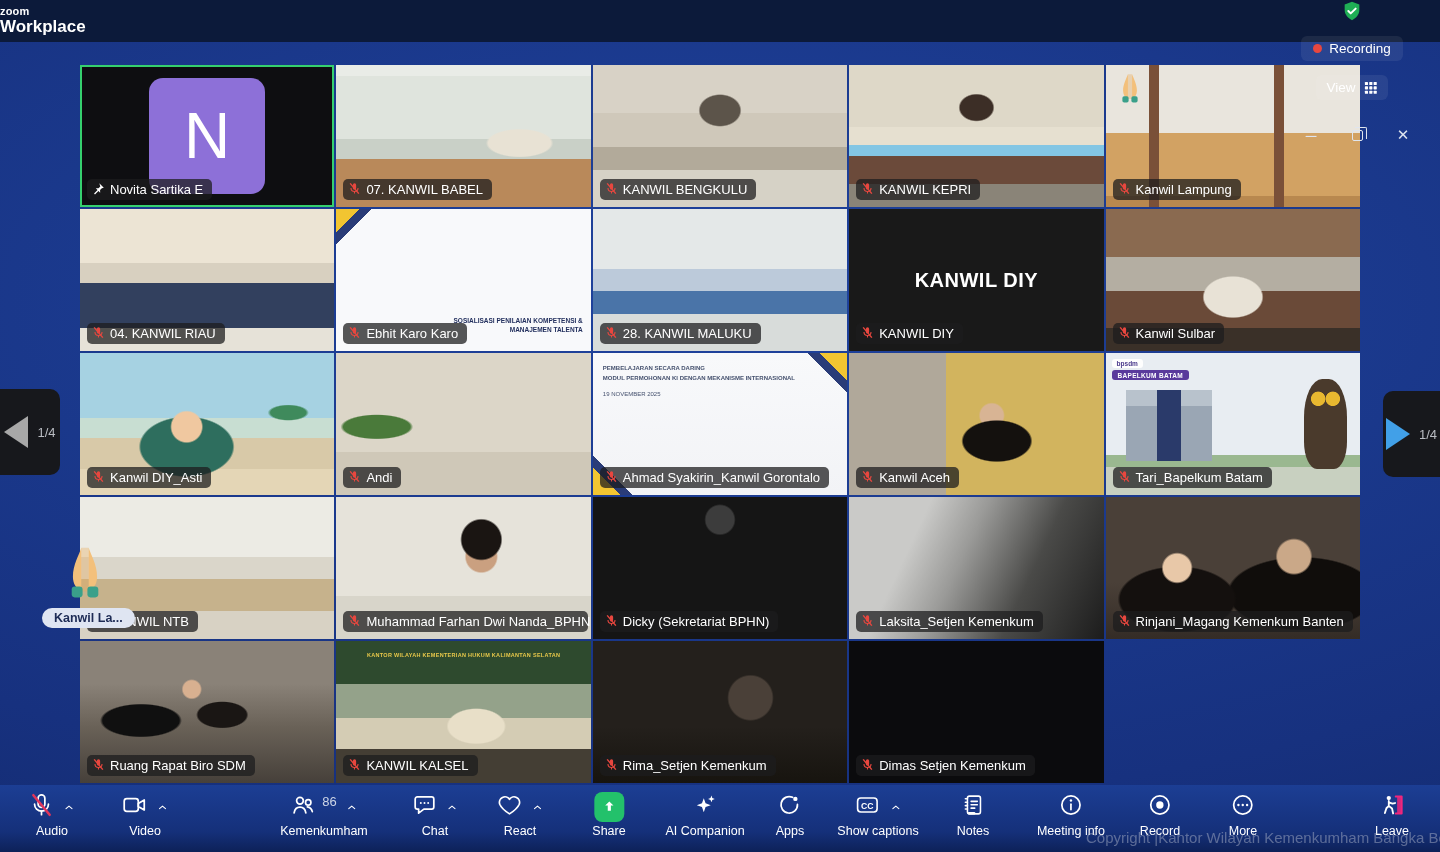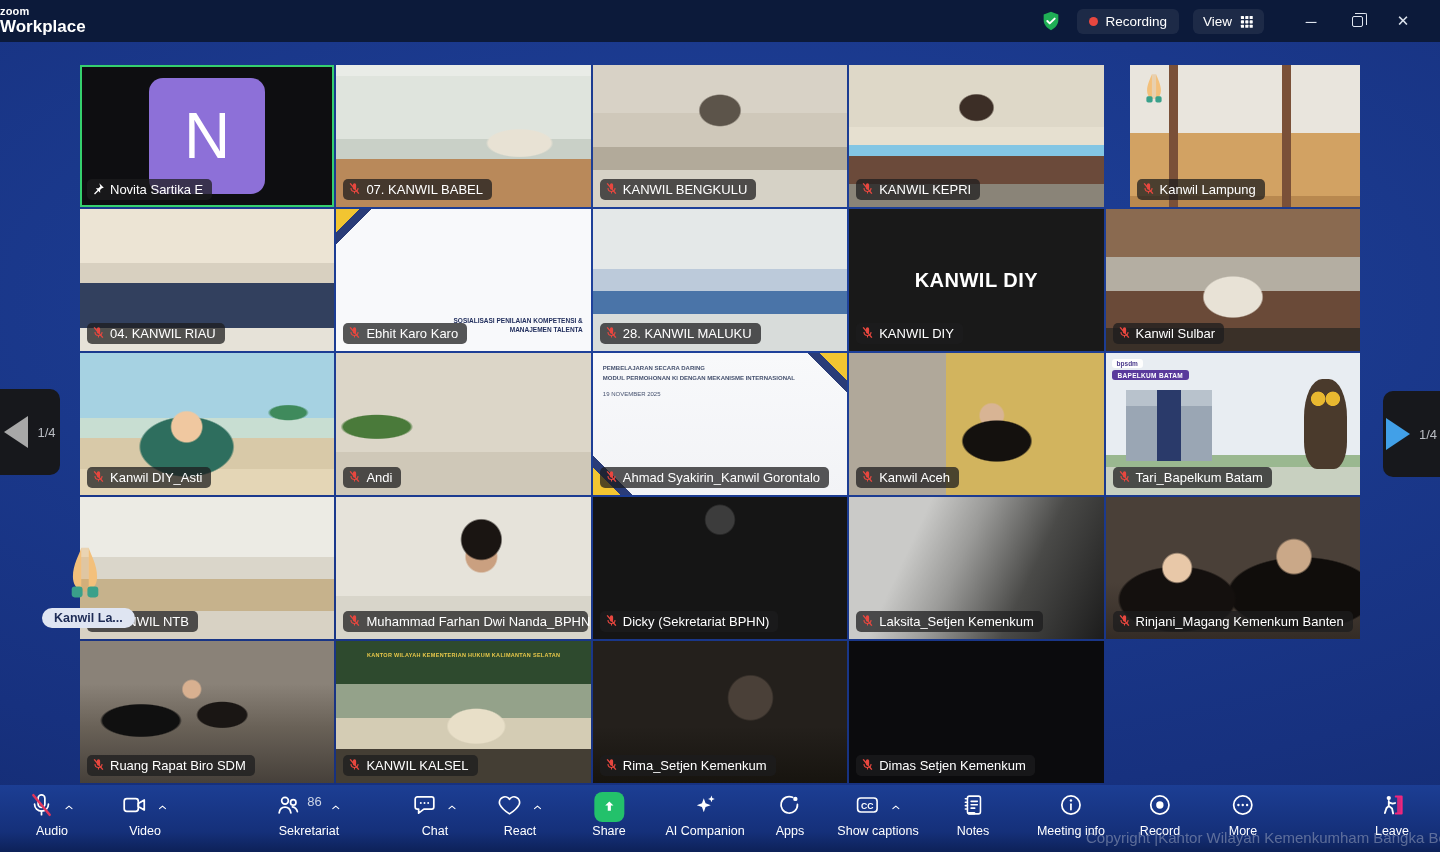--- a/index.html
+++ b/index.html
@@ -6,21 +6,21 @@
   html,body { width:1440px; height:852px; overflow:hidden; background:#0b1734;
     font-family:"Liberation Sans", sans-serif; }
   body { position:relative; }
 
   
   .titlebar { position:absolute; top:0; left:0; width:1440px; height:42px;
     background:#0c1a3a; display:flex; align-items:center; color:#fff; z-index:30; }
   .brand { line-height:1.05; }
   .brand .zoom { font-size:11px; font-weight:700; letter-spacing:.2px; }
   .brand .workplace { font-size:17px; font-weight:700;text-align:center; }
-  .tb-right { position:absolute; right:0; top:0; height:42px; display:flex; align-items:center; gap:14px; padding-right:14px; }
+  .tb-right { position:absolute; right:0; top:0; height:42px; display:flex; align-items:center; gap:14px; padding-right:14px;flex-direction:column; }
   .shield { width:24px; height:24px; display:flex; align-items:center; justify-content:center; }
   .rec-pill { display:flex; align-items:center; gap:7px; background:rgba(255,255,255,.07);
     border-radius:6px; padding:5px 12px; font-size:13.5px; }
   .rec-dot { width:9px; height:9px; border-radius:50%; background:#e8473f; }
   .view-pill { display:flex; align-items:center; gap:7px; background:rgba(255,255,255,.07);
     border-radius:6px; padding:5px 10px; font-size:13.5px; }
   .win-btns { display:flex; align-items:center; gap:0; margin-left:10px; }
   .win-btn { width:46px; height:42px; display:flex; align-items:center; justify-content:center;
     color:#dfe5ef; font-size:15px; cursor:default; }
   .restore-glyph { width:11px; height:11px; border:1.4px solid #dfe5ef; border-radius:2px; position:relative; }
@@ -108,21 +108,21 @@
   .v-bengkulu { background:
     radial-gradient(ellipse at 50% 32%, #5c544a 0 11%, transparent 12%),
     linear-gradient(180deg,#d8d2c6 0 34%, #cfc8ba 34% 58%, #b2aa9a 58% 74%, #d6d2c6 74% 100%); }
   .v-kepri { background:
     radial-gradient(ellipse at 50% 30%, #3c2e26 0 9%, transparent 10%),
     linear-gradient(180deg,#ded8c8 0 44%, #e6e0d0 44% 56%, #83c6e4 56% 64%, #6b4a3a 64% 84%, #8d territory 0, #8a8478 84% 100%); background:
     radial-gradient(ellipse at 50% 30%, #3c2e26 0 9%, transparent 10%),
     linear-gradient(180deg,#ded8c8 0 44%, #e6e0d0 44% 56%, #83c6e4 56% 64%, #6b4a3a 64% 84%, #8a8478 84% 100%); }
   .v-lampung { background:
     linear-gradient(90deg, transparent 0 17%, #7a5038 17% 21%, transparent 21% 66%, #7a5038 66% 70%, transparent 70%),
-    linear-gradient(180deg,#e9e5dd 0 48%, #d2a263 48% 92%, #b8884f 92% 100%); margin-left: 24px; }
+    linear-gradient(180deg,#e9e5dd 0 48%, #d2a263 48% 92%, #b8884f 92% 100%); }
   .v-riau { background:
     linear-gradient(180deg,#ece4d4 0 38%, #d8d0c0 38% 52%, #32405e 52% 84%, #e6e2d8 84% 100%); }
   .v-slide1 { background:
     linear-gradient(135deg,#f2c531 0 6%, #2a3c78 6% 9%, #f8f9fb 9%); }
   .v-maluku { background:
     linear-gradient(180deg,#e4e8e8 0 42%, #bccadA 42% 58%, #4a74a8 58% 74%, #d8dcda 74% 100%); }
   .v-diytext { background:#191919; }
   .v-sulbar { background:
     radial-gradient(ellipse at 50% 62%, #e8e2d6 0 16%, transparent 17%),
     linear-gradient(180deg,#8a6a50 0 34%, #b4aea2 34% 58%, #6a4a38 58% 84%, #3a3028 84% 100%); }
@@ -541,36 +541,36 @@
             <path d="M15.5 10.6 21 7.4v9.2l-5.5-3.2z"></path>
           </svg></span>
         <span class="chev">
           <svg width="13" height="11" viewBox="0 0 24 24" fill="none" stroke="#fff" stroke-width="2.4" stroke-linecap="round" stroke-linejoin="round">
             <path d="M5.5 14.5 12 9l6.5 5.5"></path>
           </svg>
         </span>
       </div>
       <div class="tb-label">Video</div>
     </div>
-    <div class="tb-item" style="left: 309px;">
+    <div class="tb-item" style="left: 324px;">
       <div class="tb-top">
         <span><svg width="26" height="26" viewBox="0 0 24 24" fill="none" stroke="#fff" stroke-width="1.6" stroke-linecap="round">
             <circle cx="9" cy="8" r="3.1"></circle>
             <path d="M3.6 19.2c.6-3.4 2.7-5.2 5.4-5.2s4.8 1.8 5.4 5.2"></path>
             <circle cx="16.6" cy="9.6" r="2.5"></circle>
             <path d="M15.8 13.7c2.3.3 4 1.9 4.6 4.4"></path>
           </svg></span>
         <span class="tb-count">86</span>
         <span class="chev">
           <svg width="13" height="11" viewBox="0 0 24 24" fill="none" stroke="#fff" stroke-width="2.4" stroke-linecap="round" stroke-linejoin="round">
             <path d="M5.5 14.5 12 9l6.5 5.5"></path>
           </svg>
         </span>
       </div>
-      <div class="tb-label">Sekretariat</div>
+      <div class="tb-label">Kemenkumham</div>
     </div>
     <div class="tb-item" style="left: 435px;">
       <div class="tb-top">
         <span><svg width="26" height="26" viewBox="0 0 24 24" fill="none" stroke="#fff" stroke-width="1.6" stroke-linejoin="round">
             <path d="M5.4 4.6h13.2a2 2 0 0 1 2 2v7.2a2 2 0 0 1-2 2h-7.2l-4.8 3.7v-3.7h-1.2a2 2 0 0 1-2-2V6.6a2 2 0 0 1 2-2z"></path>
             <circle cx="8.6" cy="10.2" r=".9" fill="#fff" stroke="none"></circle>
             <circle cx="12" cy="10.2" r=".9" fill="#fff" stroke="none"></circle>
             <circle cx="15.4" cy="10.2" r=".9" fill="#fff" stroke="none"></circle>
           </svg></span>
         <span class="chev">

